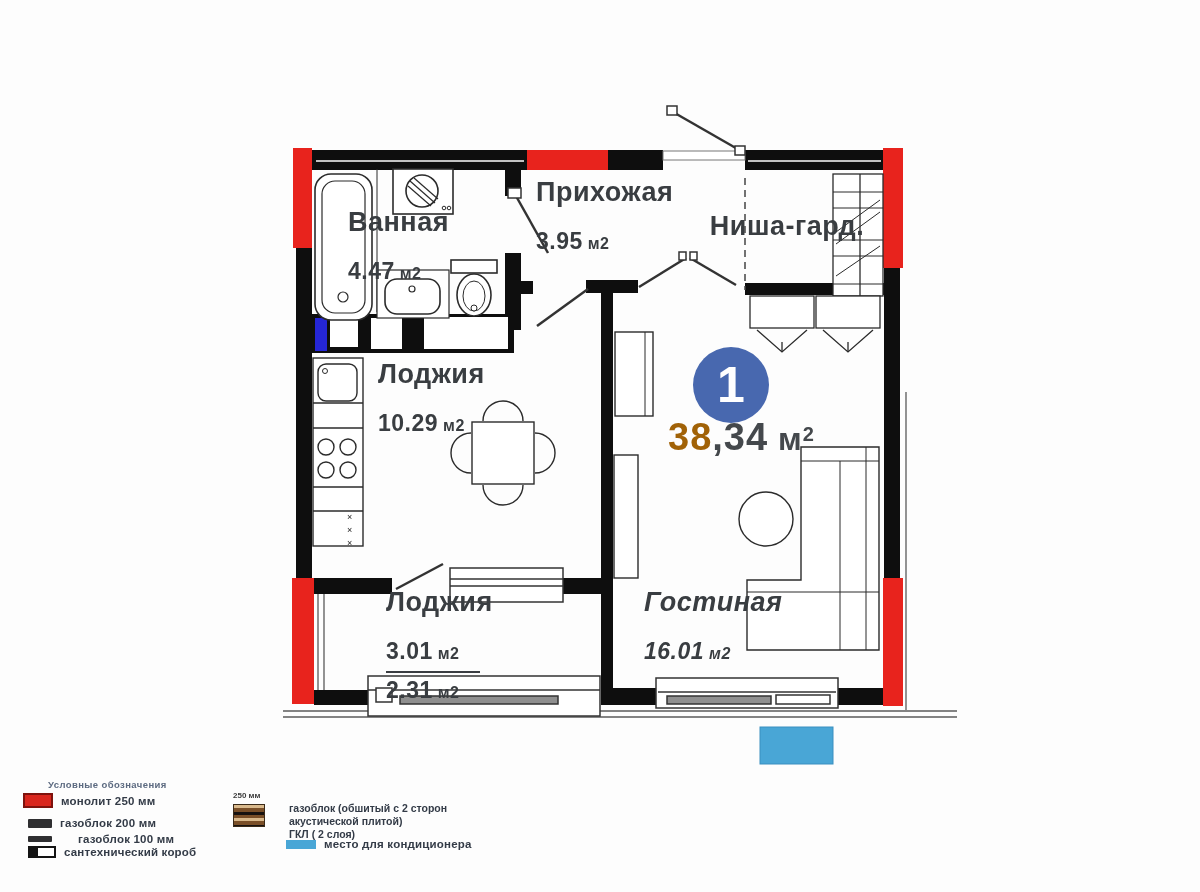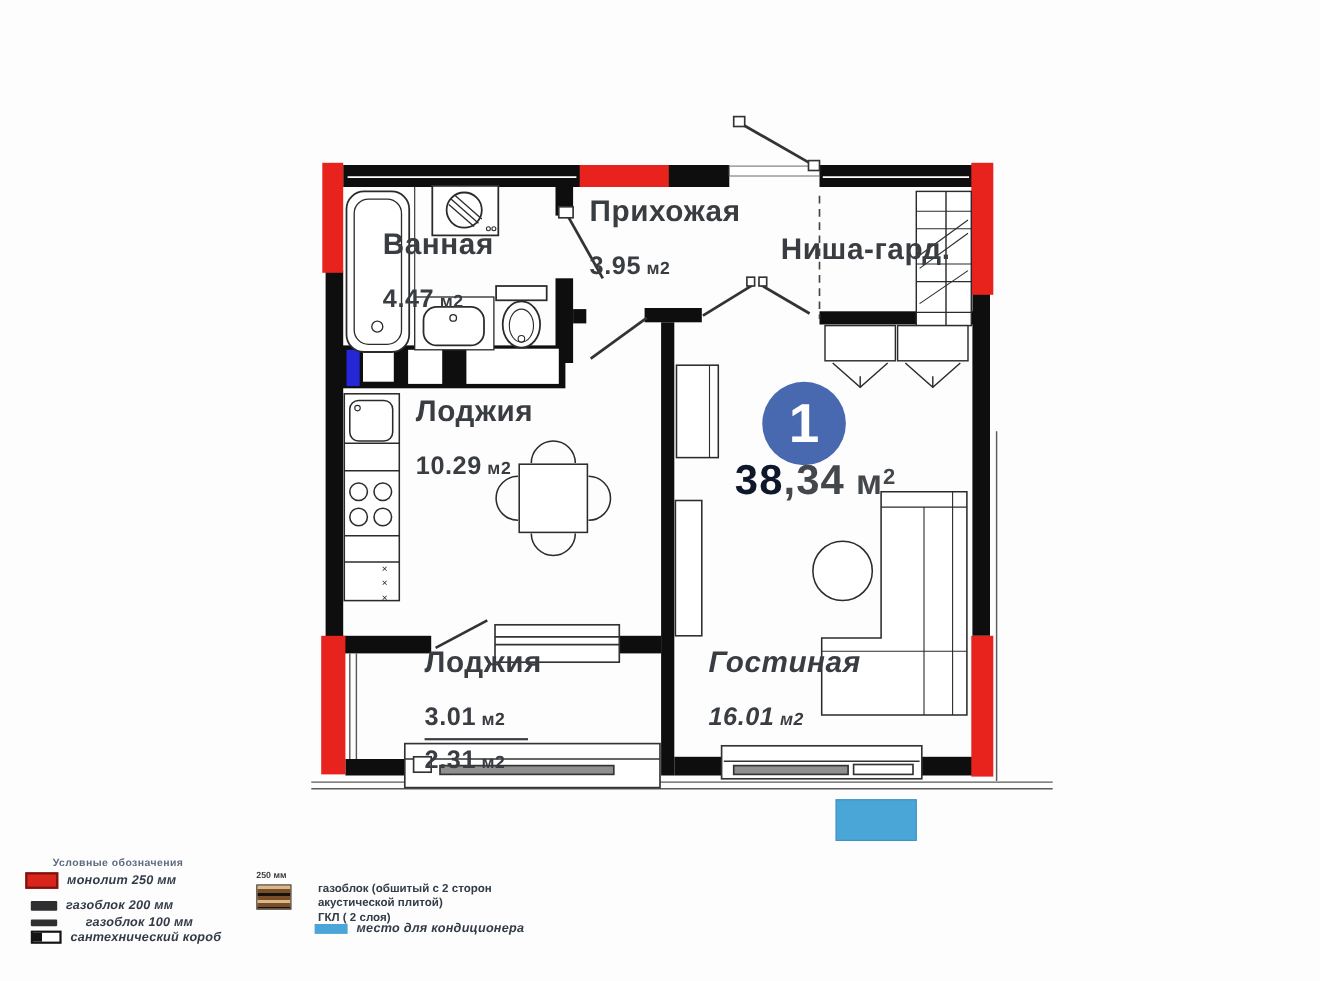--- a/index.html
+++ b/index.html
@@ -11,28 +11,28 @@
   .room-label{position:absolute;color:#393d41;}
   .room-label.center{text-align:left;}
   .room-name{font-size:27px;font-weight:bold;letter-spacing:.5px;line-height:1.05;}
   .room-area{font-size:23px;font-weight:bold;margin-top:22px;letter-spacing:.5px;}
   .room-area .u{font-size:16px;margin-left:5px;}
   .loggia-divider{height:2px;background:#3a3e42;width:94px;margin:6px 0 4px 0;}
   .badge{position:absolute;left:693px;top:347px;width:76px;height:76px;border-radius:50%;
          background:#4868af;display:flex;align-items:center;justify-content:center;}
   .badge span{color:#fff;font-size:50px;font-weight:bold;line-height:1;}
   .total-area{position:absolute;left:668px;top:416px;font-size:38px;font-weight:bold;color:#44484c;letter-spacing:1px;}
-  .total-area .lead{color:#0f172a;}
+  .total-area .lead{color:#a16207;}
   .total-area .mu{font-size:32px;margin-left:10px;}
   .total-area sup{font-size:20px;vertical-align:9px;}
   .cab-marks{position:absolute;left:347px;top:511px;font-size:9px;line-height:1.45;color:#222;white-space:pre-line;}
   
   .legend{position:absolute;left:18px;top:774px;width:480px;height:112px;font-weight:bold;color:#333b47;}
   .legend-title{position:absolute;left:30px;top:5px;font-size:9.5px;color:#5c6a80;letter-spacing:.4px;}
-  .lrow{position:absolute;display:flex;align-items:center;font-style:italic;}
+  .lrow{position:absolute;display:flex;align-items:center;}
   .lrow .legend-label{font-size:11.5px;margin-left:8px;letter-spacing:.2px;}
   .r1{left:5px;top:19px;}  .r2{left:10px;top:43px;}  .r3{left:10px;top:59px;gap:18px;}  .r4{left:10px;top:72px;}
   .sw{display:inline-block;}
   .sw-monolith{width:26px;height:11px;background:#d9261d;border:2px solid #7e120d;}
   .sw-gas200{width:24px;height:9px;background:#2f2f31;border-radius:1px;}
   .sw-gas100{width:24px;height:6px;background:#2f2f31;border-radius:1px;}
   .sw-sanitary{width:24px;height:8px;background:linear-gradient(90deg,#141414 0 34%,#ffffff 34%);border:2px solid #141414;}
   .acoustic-size{position:absolute;left:215px;top:17px;font-size:8px;color:#3c3c3c;}
   .sw-acoustic{position:absolute;left:215px;top:30px;width:30px;height:21px;border:1px solid #3a2a18;
                background:repeating-linear-gradient(180deg,#d9b98c 0 3px,#7a4f28 3px 7px,#171210 7px 10px,#7a4f28 10px 13px);}

